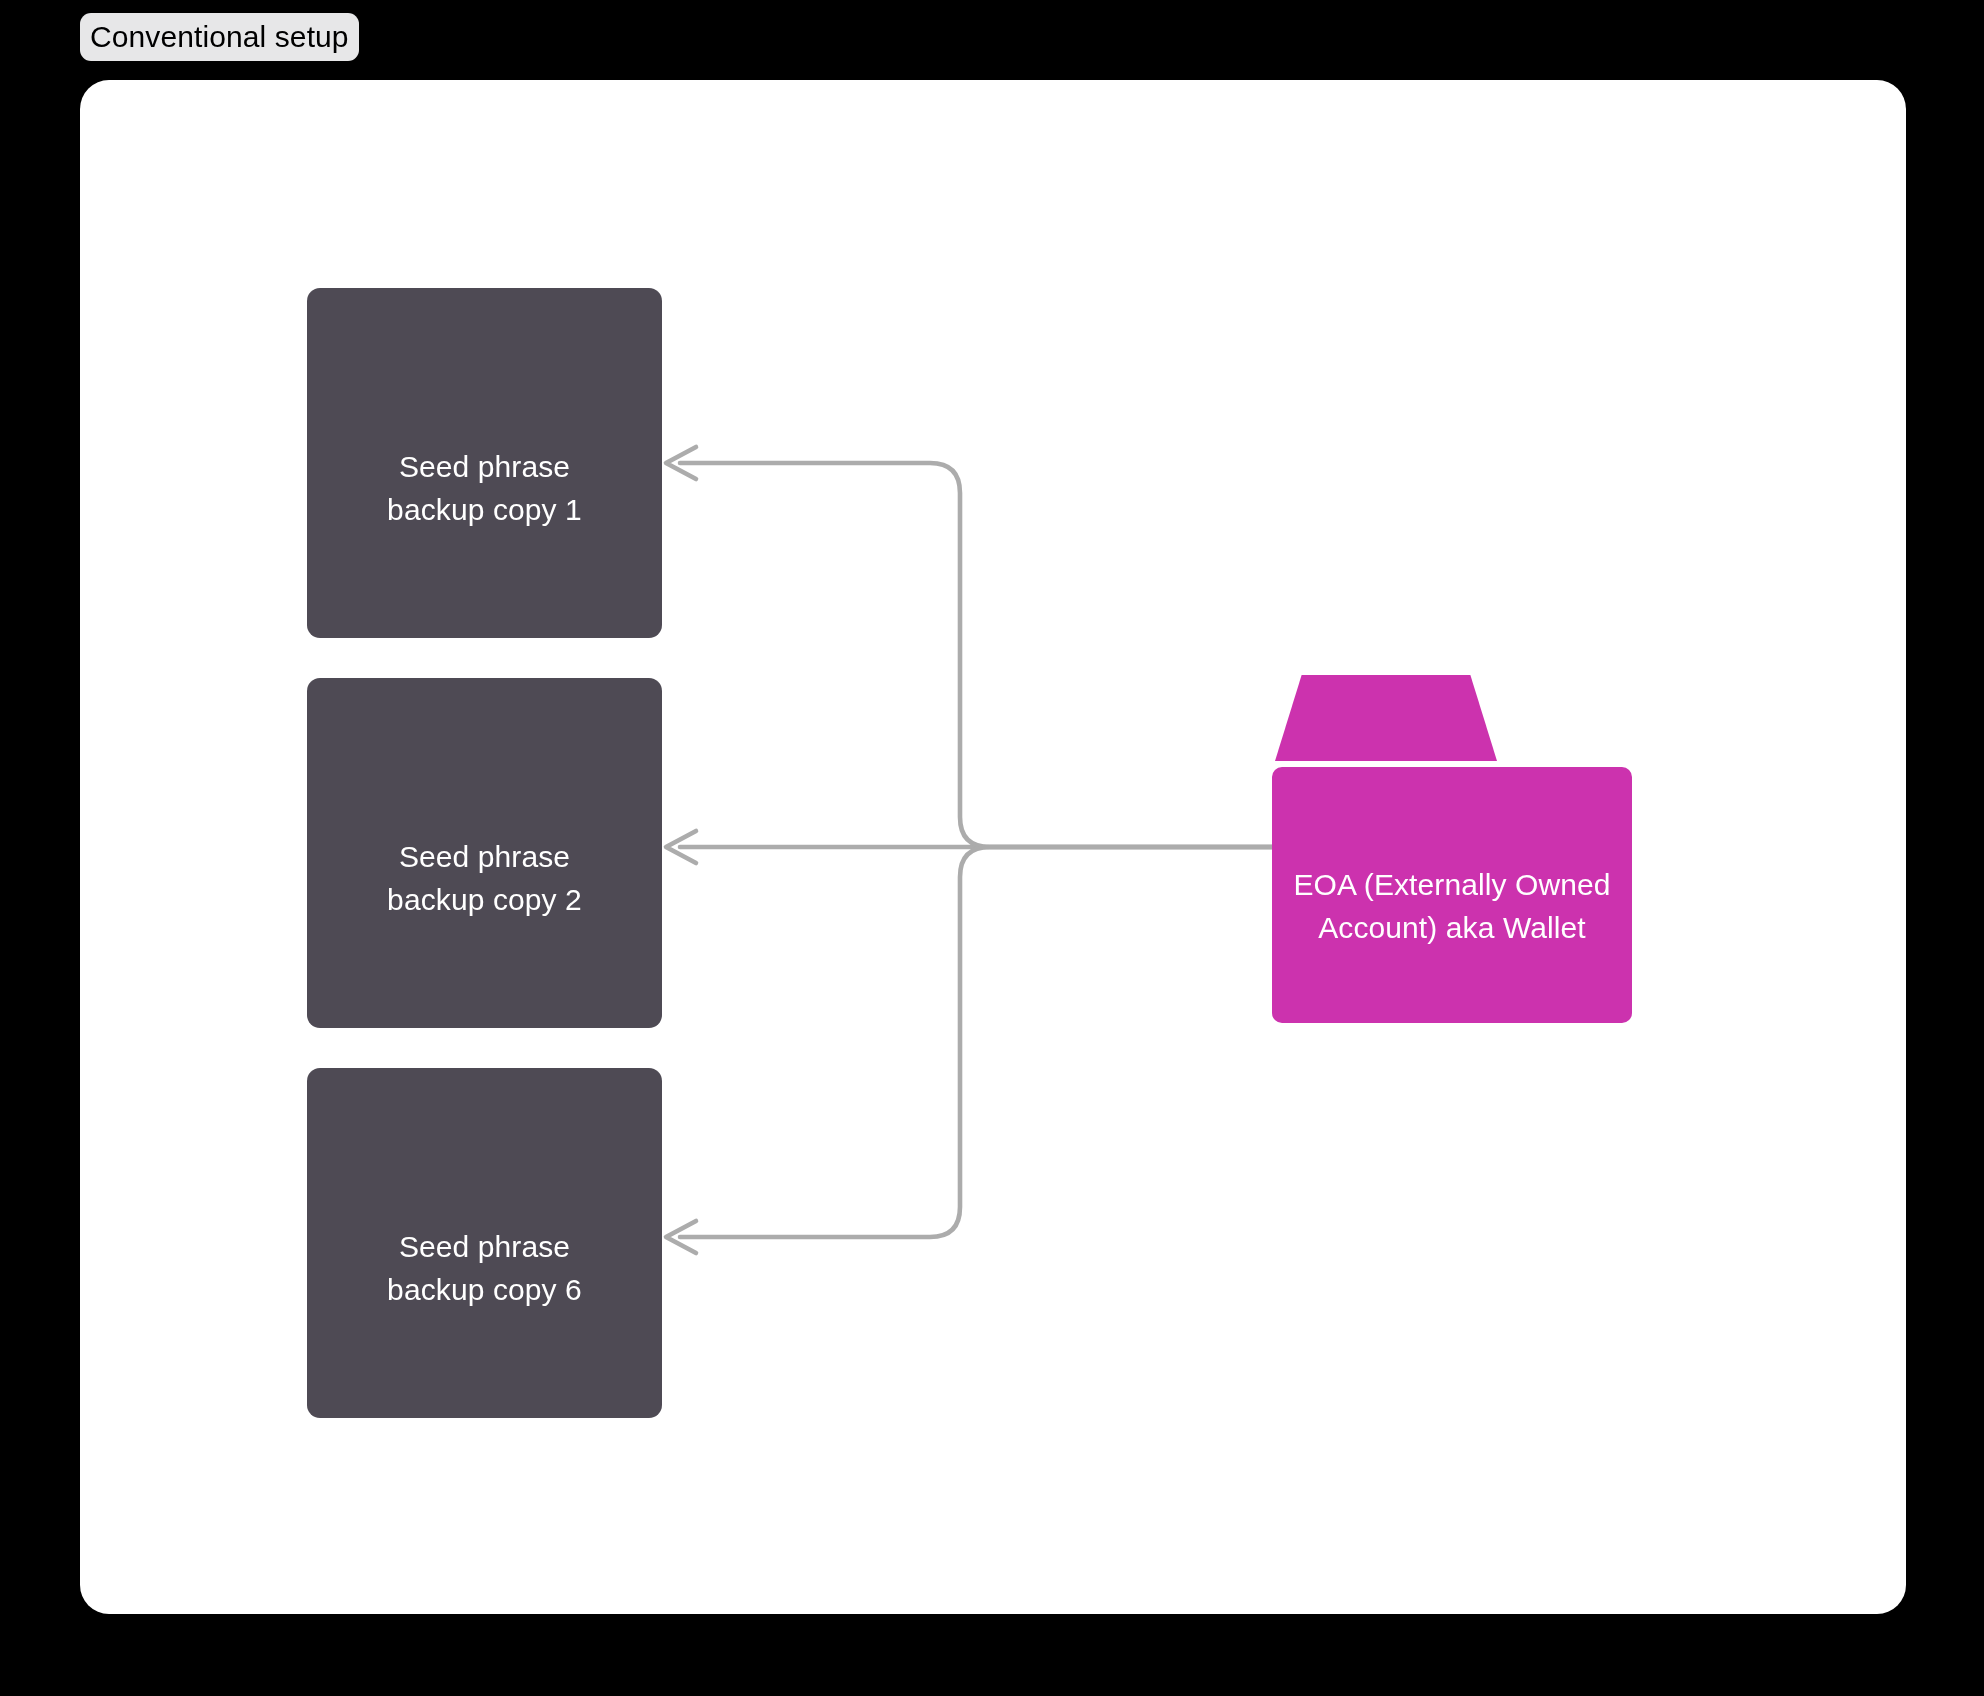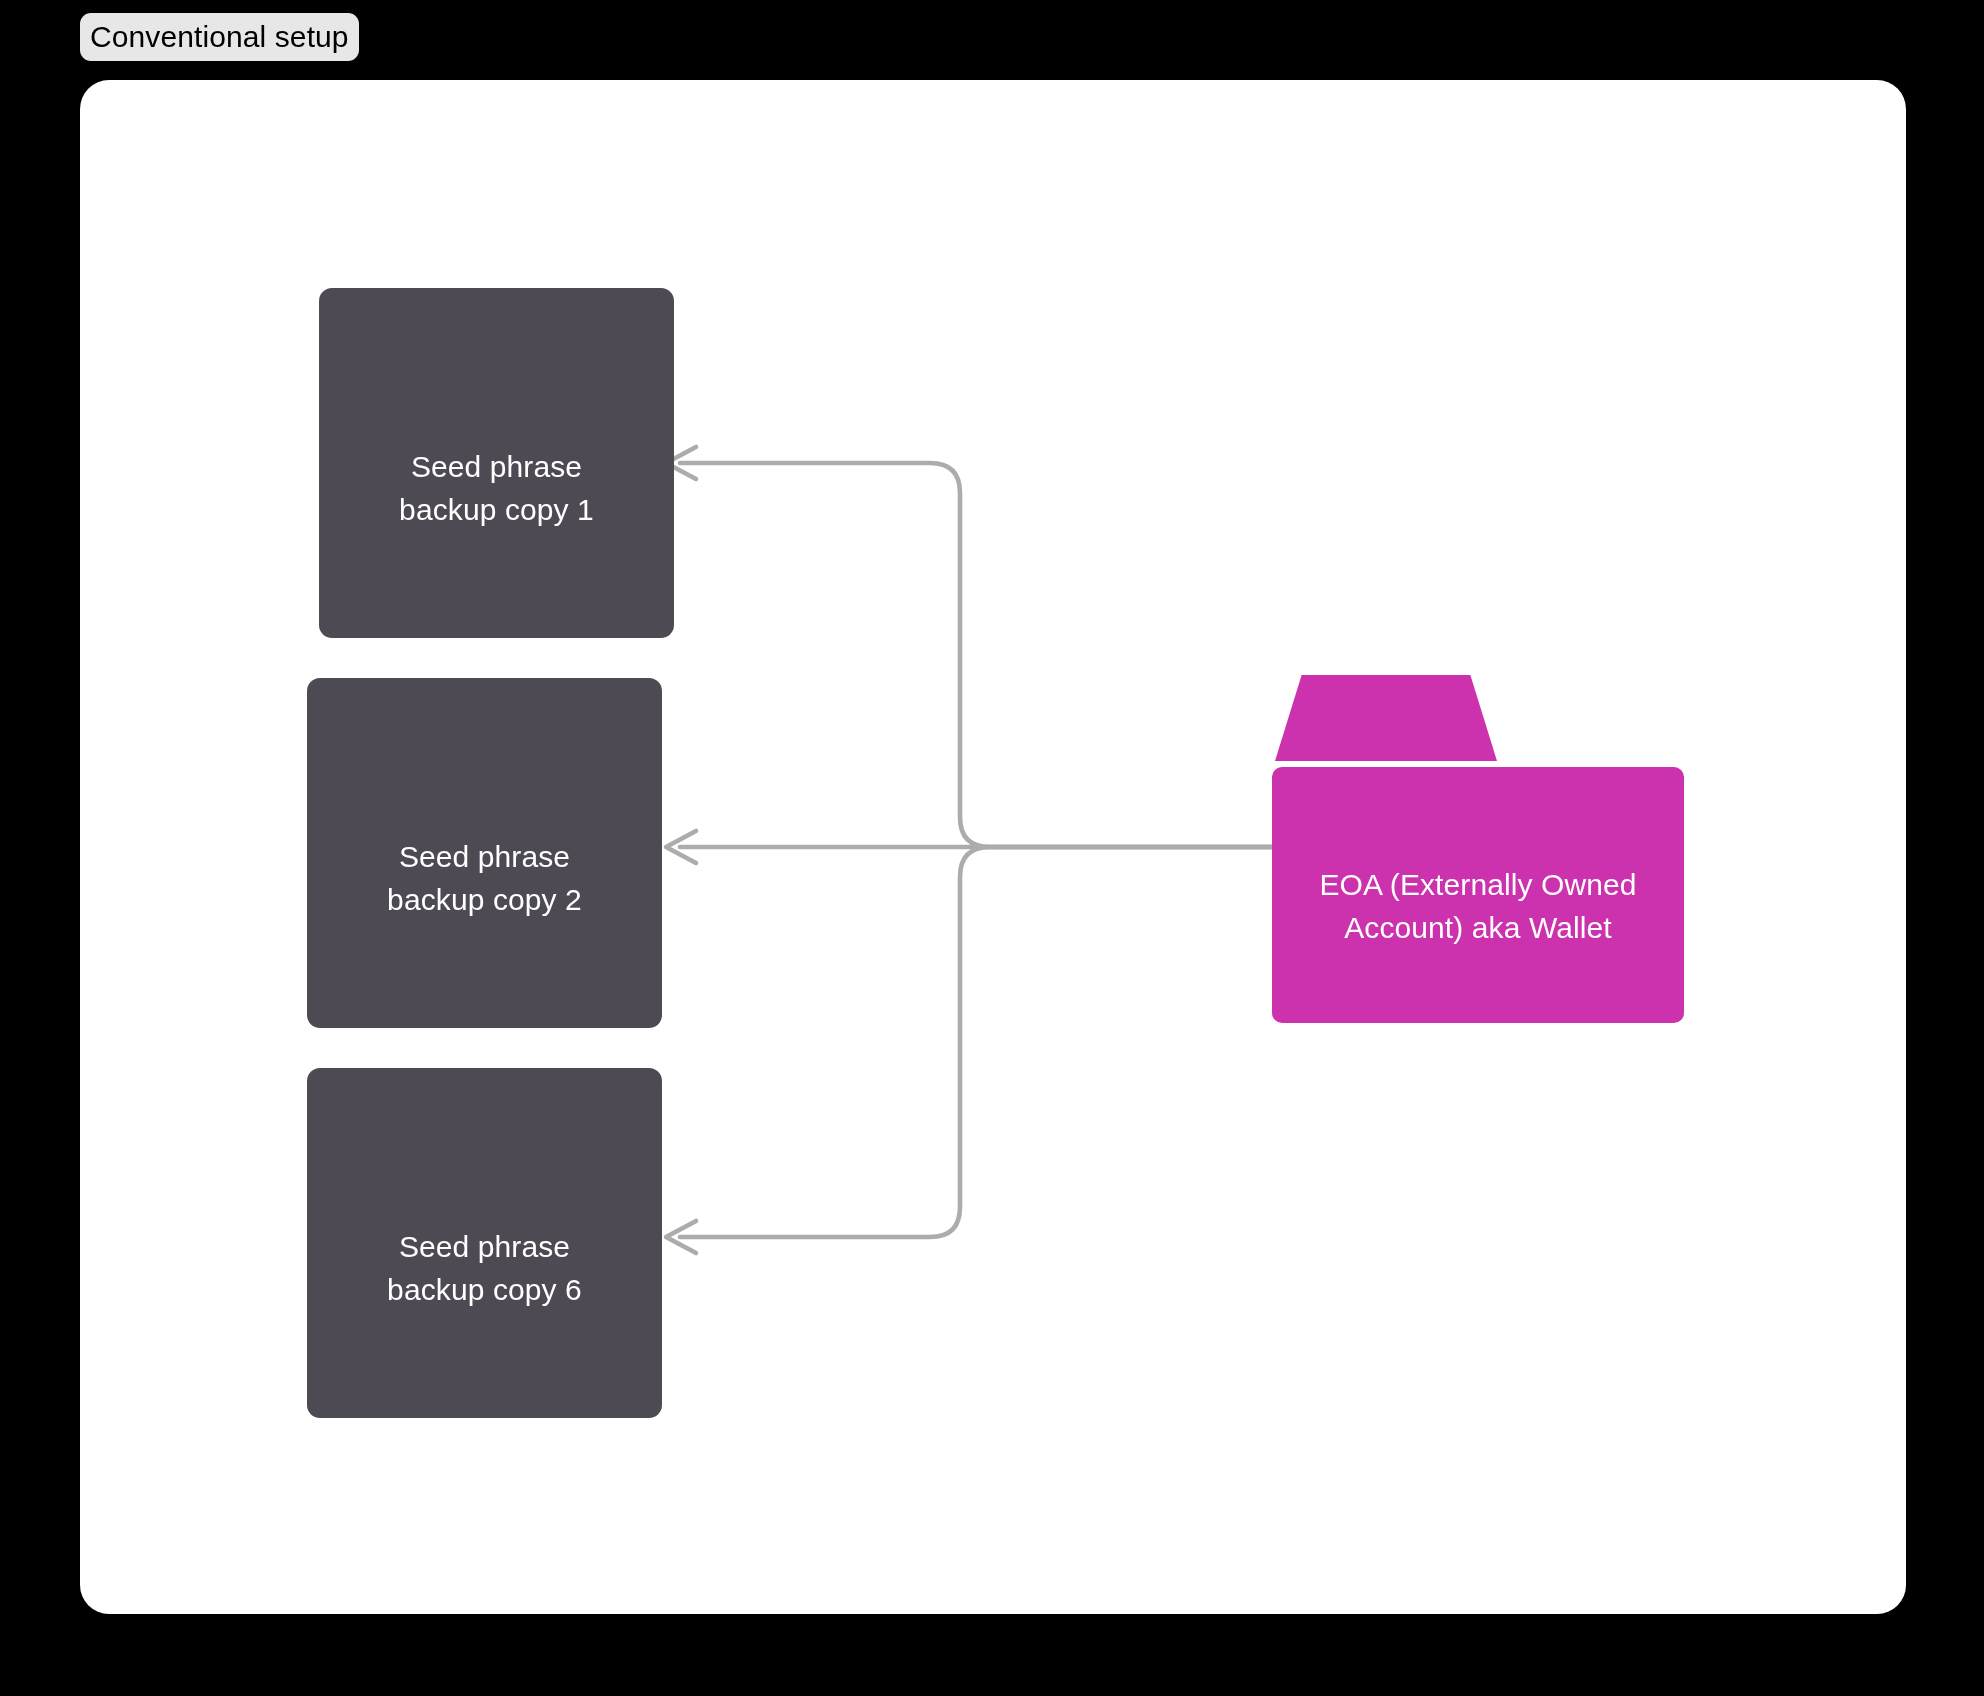--- a/index.html
+++ b/index.html
@@ -79,21 +79,21 @@
     left: 227px;
   }
   .seed-box .seed-label {
     color: #ffffff;
     font-size: 30px;
     line-height: 1.42;
     text-align: center;
     max-width: 240px;
     letter-spacing: 0.1px;
   }
-  #seed-box-1 { top: 208px; margin-left: 12px; }
+  #seed-box-1 { top: 208px; }
   #seed-box-2 { top: 598px; }
   #seed-box-3 { top: 988px; }
 
   
   .seed-box .seed-label { transform: translateY(26px); }
 
   
   #eoa-folder {
     position: absolute;
     left: 1192px;
@@ -108,21 +108,21 @@
     width: 222px;
     height: 86px;
     background: #cc32ae;
     clip-path: polygon(12% 0%, 88% 0%, 100% 100%, 0% 100%);
     border-radius: 6px 6px 0 0;
   }
   #eoa-folder-body {
     position: absolute;
     left: 0px;
     top: 92px;
-    width: 412px;
+    width: 360px;
     height: 256px;
     background: #cc32ae;
     border-radius: 10px;
     display: flex;
     align-items: center;
     justify-content: center;
   }
   #eoa-folder-label {
     color: #ffffff;
     font-size: 30px;

